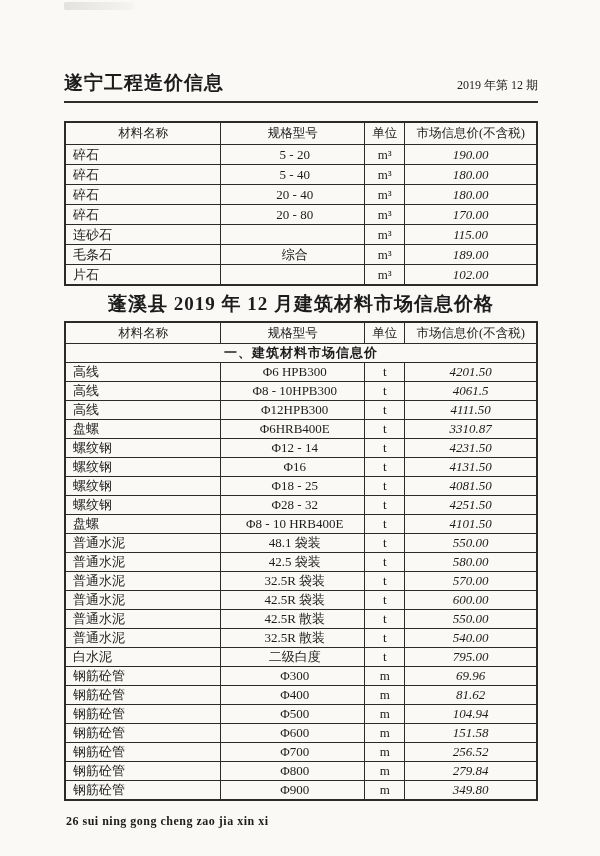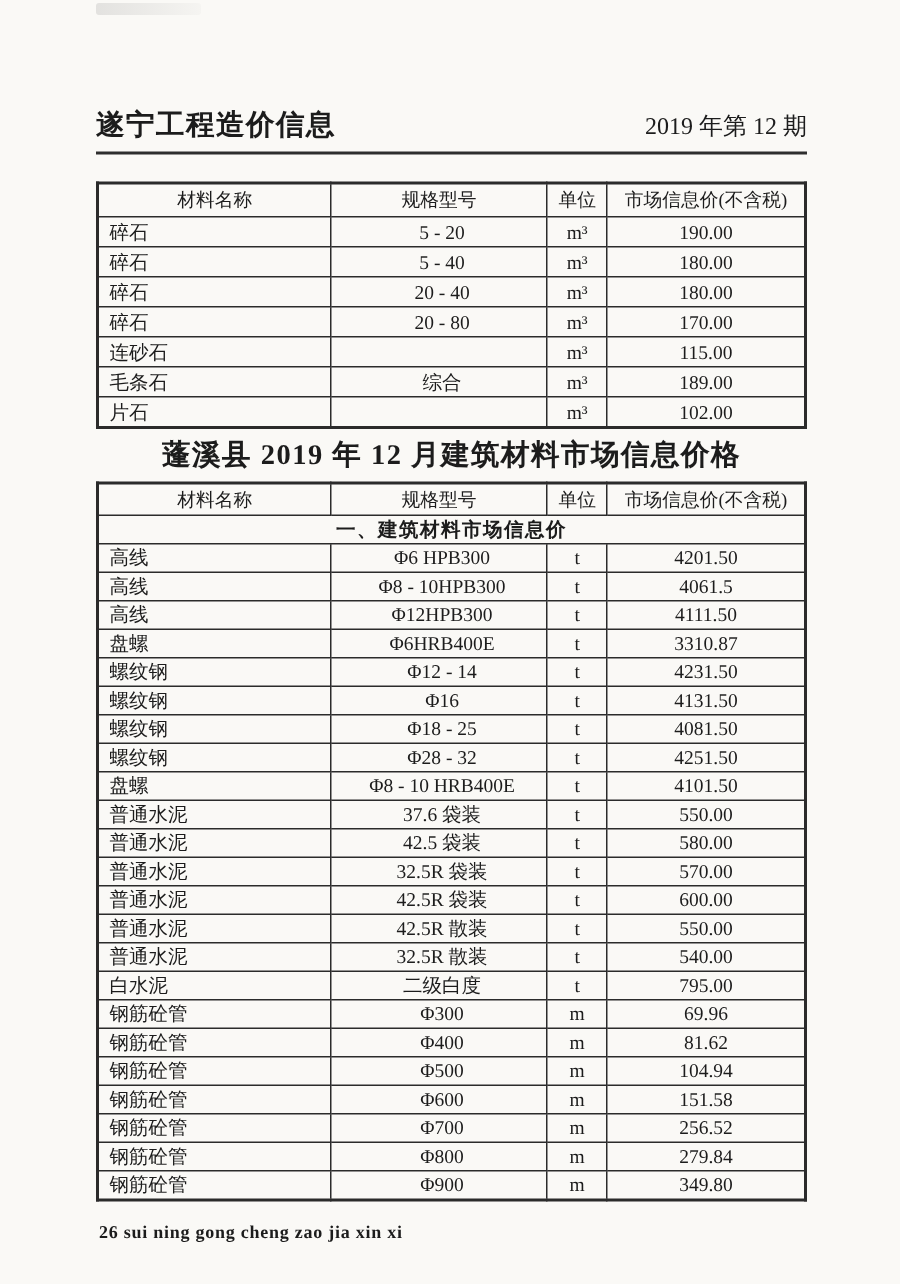--- a/index.html
+++ b/index.html
@@ -23,21 +23,21 @@
     align-items:baseline;
     border-bottom:2.5px solid #2e2e2e;
     padding-bottom:5px;
   }
   .masthead .left{
     font-weight:bold;
     font-size:19px;
     letter-spacing:1px;
   }
   .masthead .right{
-    font-size:16px;
+    font-size:12px;
   }
   
   table{
     width:100%;
     border-collapse:collapse;
     border:2px solid #2b2b2b;
     table-layout:fixed;
     background:transparent;
   }
   th,td{
@@ -55,21 +55,21 @@
   .t1 td{height:19px;}
   .t2 th{height:20px;}
   .t2 td{height:16.5px;}
   .col-name{width:33%;}
   .col-spec{width:30.5%;}
   .col-unit{width:8.5%;}
   .col-price{width:28%;}
   td.c0{text-align:left;padding-left:7px;}
   td.c1{text-align:center;padding-left:9px;}
   td.c2{text-align:center;}
-  td.c3{text-align:center;}
+  td.c3{text-align:center;font-style:italic;}
   
   .mid-title{
     text-align:center;
     font-weight:bold;
     font-size:19px;
     letter-spacing:1px;
     margin:5px 0 4px 0;
     line-height:26px;
   }
   
@@ -238,21 +238,21 @@
           <td class="c3">4251.50</td>
         </tr>
         <tr>
           <td class="c0">盘螺</td>
           <td class="c1">Φ8 - 10 HRB400E</td>
           <td class="c2">t</td>
           <td class="c3">4101.50</td>
         </tr>
         <tr>
           <td class="c0">普通水泥</td>
-          <td class="c1">37.6 袋装</td>
+          <td class="c1">48.1 袋装</td>
           <td class="c2">t</td>
           <td class="c3">550.00</td>
         </tr>
         <tr>
           <td class="c0">普通水泥</td>
           <td class="c1">42.5 袋装</td>
           <td class="c2">t</td>
           <td class="c3">580.00</td>
         </tr>
         <tr>

